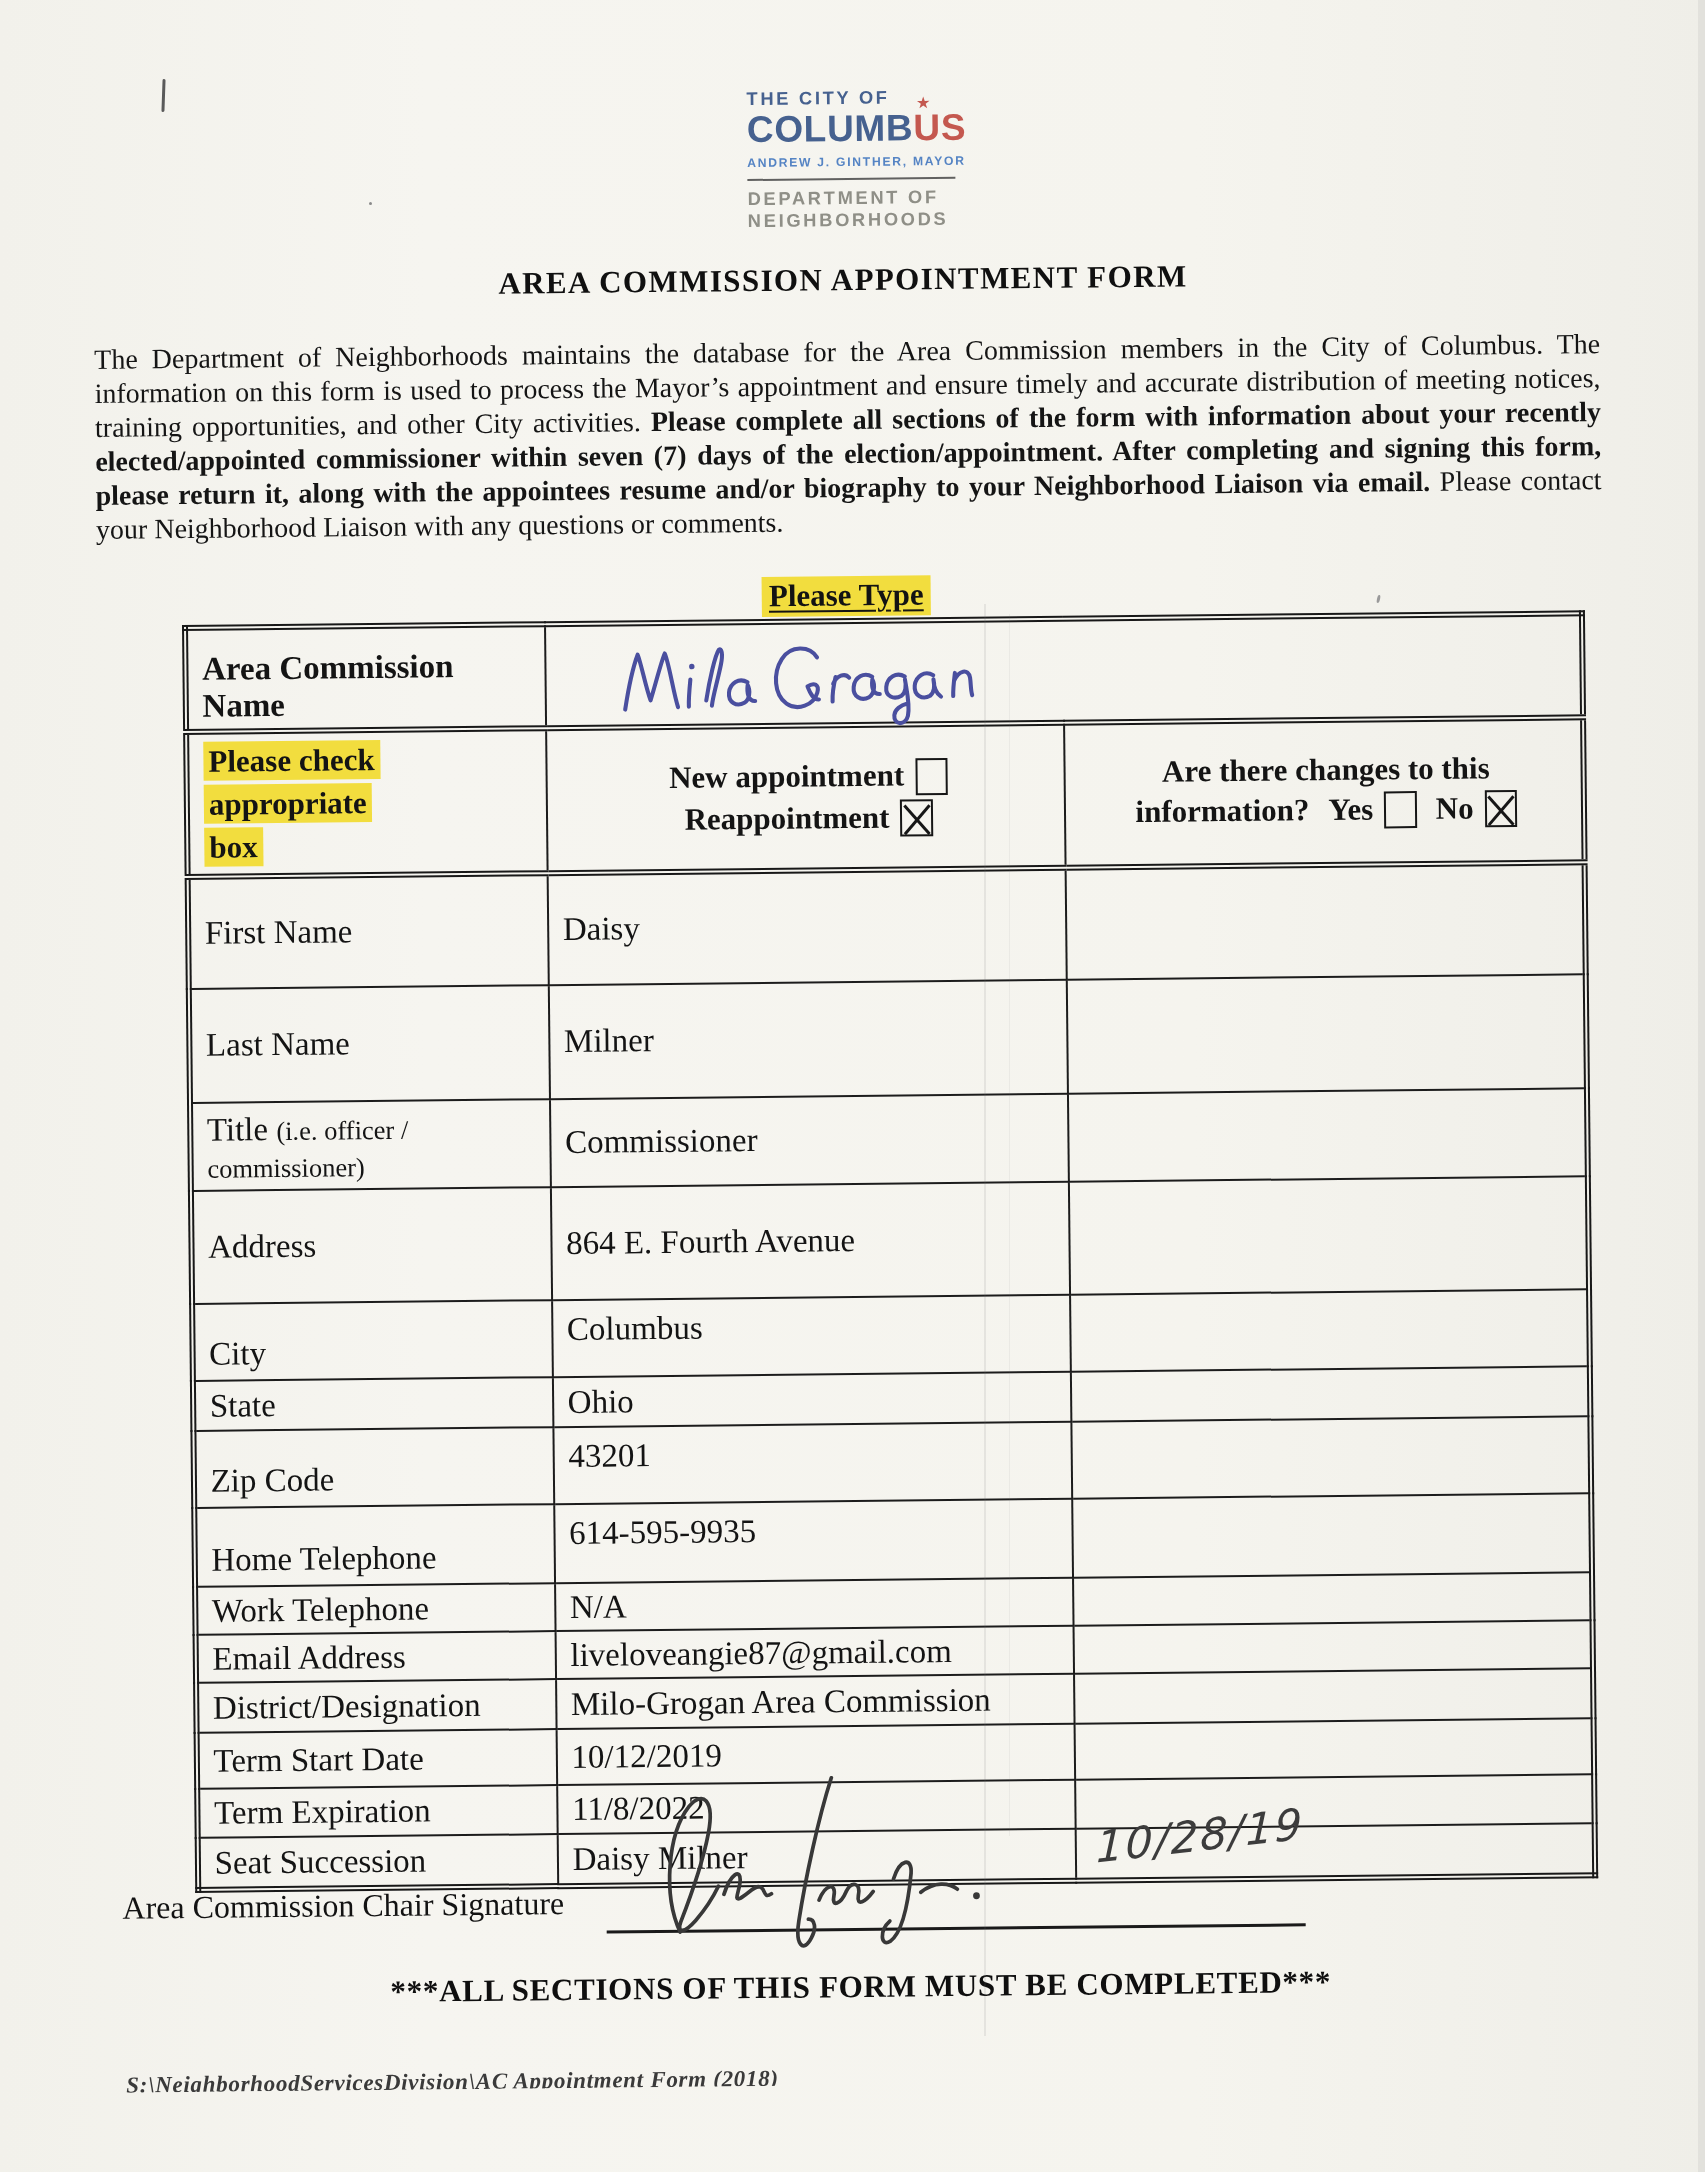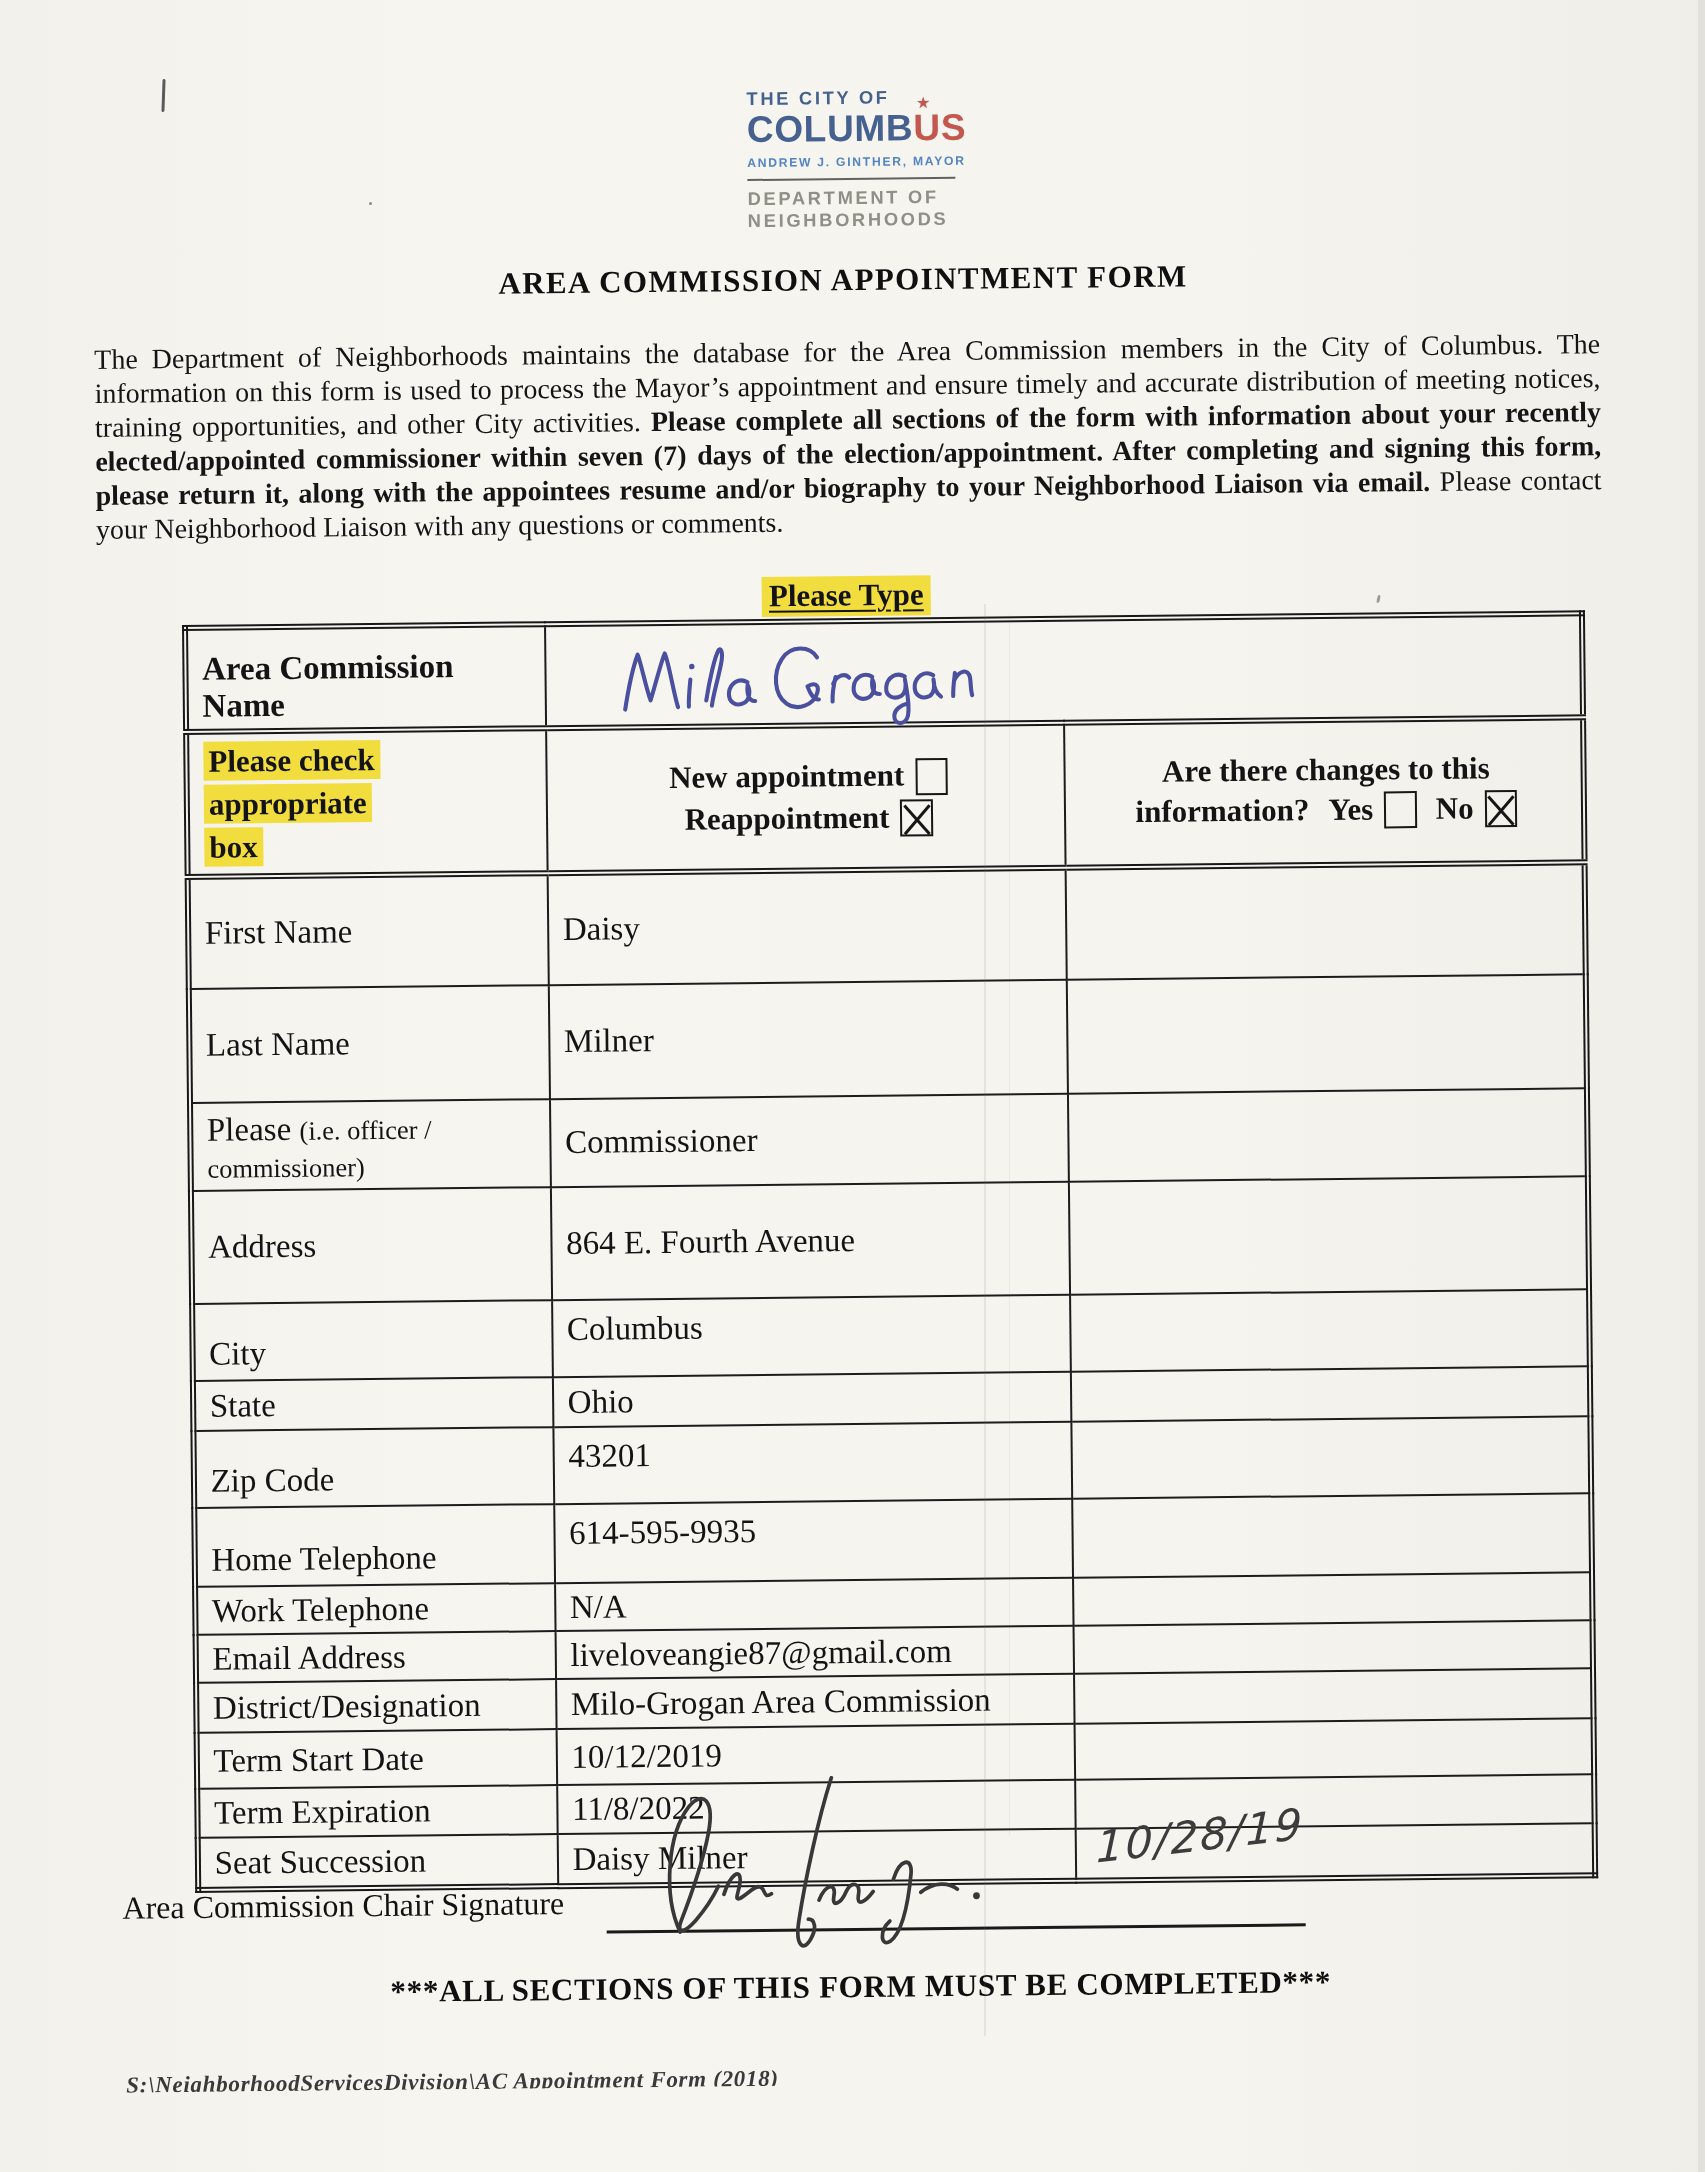--- a/index.html
+++ b/index.html
@@ -155,21 +155,21 @@
       <td class="val">Daisy</td>
       <td></td>
     </tr>
     <tr class="r-ln">
       <td class="lab">Last Name</td>
       <td class="val">Milner</td>
       <td></td>
     </tr>
     <tr class="r-title">
       <td class="lab">
-        <div class="w340"><span>Please</span> <span class="note">(i.e. officer / commissioner)</span></div>
+        <div class="w340"><span>Title</span> <span class="note">(i.e. officer / commissioner)</span></div>
       </td>
       <td class="val">Commissioner</td>
       <td></td>
     </tr>
     <tr class="r-addr">
       <td class="lab">Address</td>
       <td class="val">864 E. Fourth Avenue</td>
       <td></td>
     </tr>
     <tr class="r-city">

